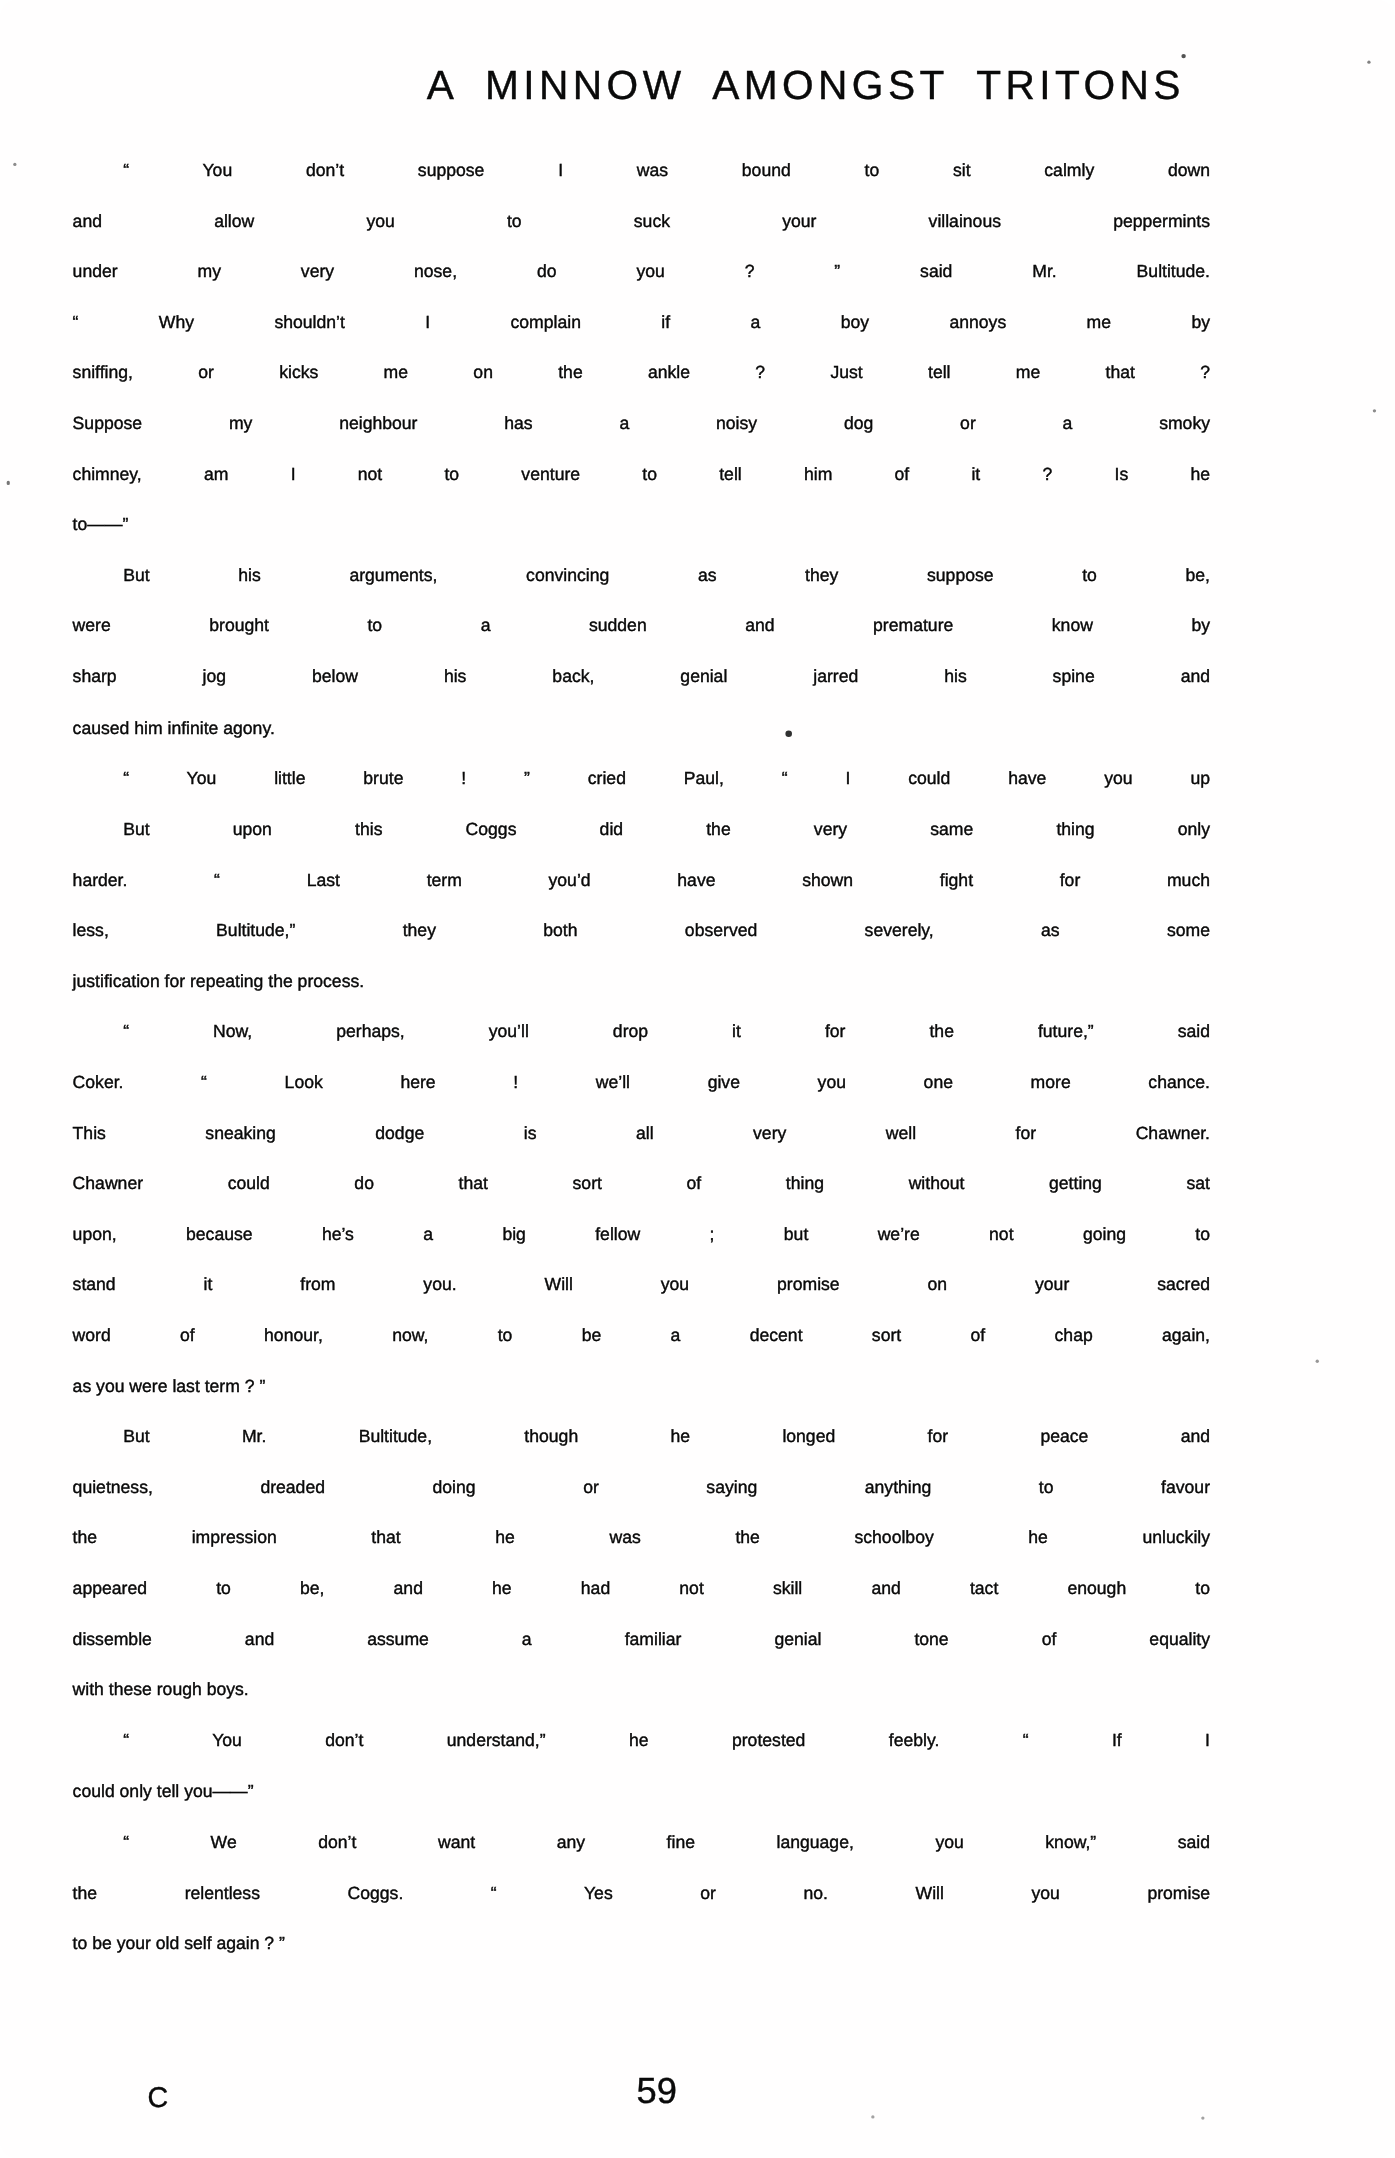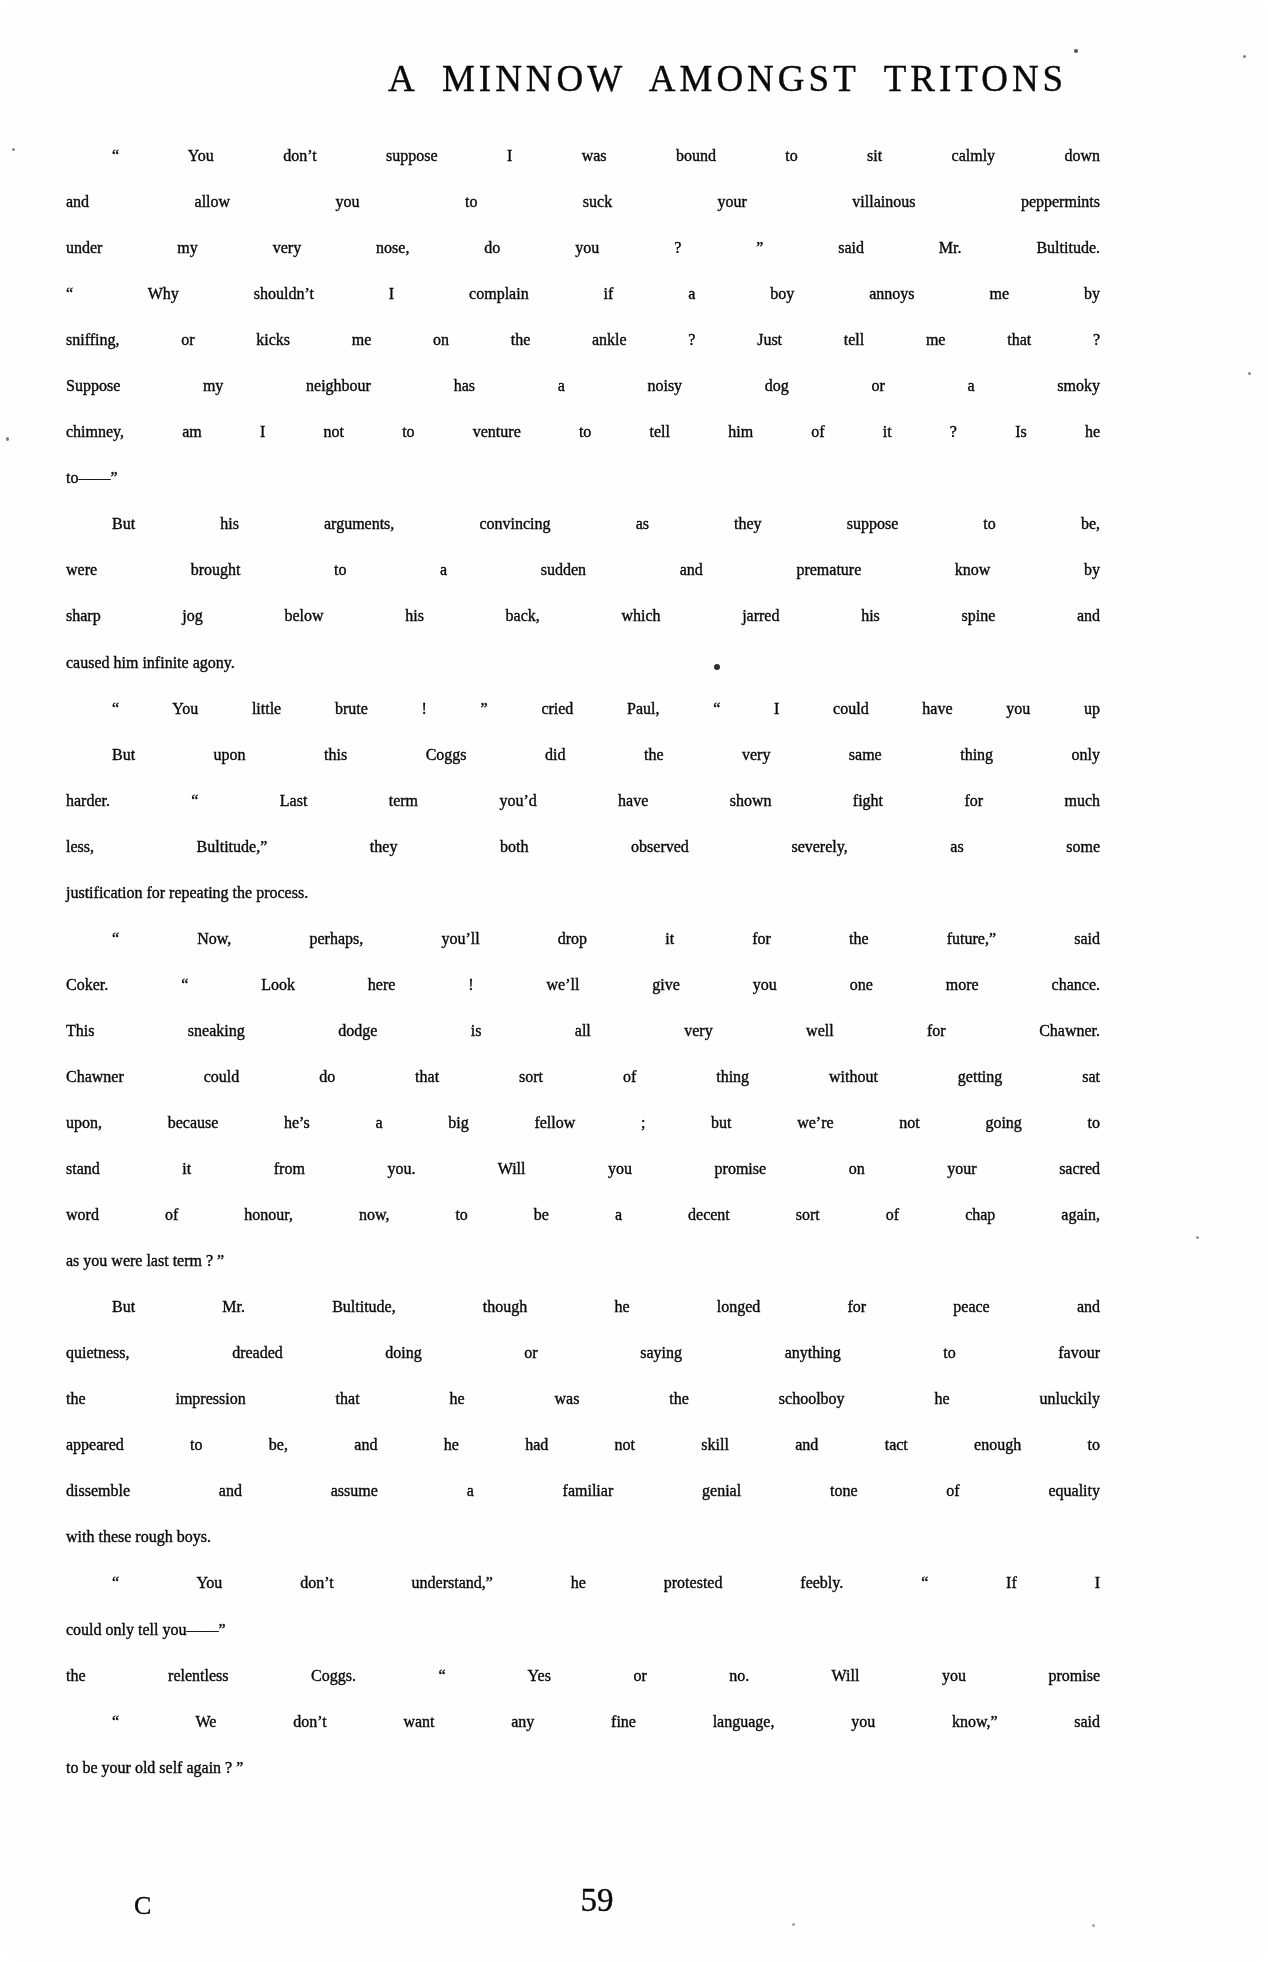--- a/index.html
+++ b/index.html
@@ -2,21 +2,21 @@
 <html><head>
 <meta charset="utf-8">
 <style>
   html, body { margin: 0; padding: 0; background: #ffffff; }
   .page {
     position: relative;
     width: 1268px;
     height: 1962px;
     background: #fffefe;
     overflow: hidden;
-    font-family: Liberation Serif, serif;
+    font-family: Liberation Sans, sans-serif;
     color: #0a0a0a;
     -webkit-text-stroke: 0.35px #000;
     text-rendering: optimizeLegibility;
     border-radius: 15px;
   }
   .running-head {
     position: absolute;
     top: 57px;
     left: 388px;
     font-size: 37px;
@@ -80,21 +80,21 @@
       <div class="line indent">“ You don’t suppose I was bound to sit calmly down</div>
       <div class="line">and allow you to suck your villainous peppermints</div>
       <div class="line">under my very nose, do you ? ” said Mr. Bultitude.</div>
       <div class="line">“ Why shouldn’t I complain if a boy annoys me by</div>
       <div class="line">sniffing, or kicks me on the ankle ? Just tell me that ?</div>
       <div class="line">Suppose my neighbour has a noisy dog or a smoky</div>
       <div class="line">chimney, am I not to venture to tell him of it ? Is he</div>
       <div class="line last">to——”</div>
       <div class="line indent">But his arguments, convincing as they suppose to be,</div>
       <div class="line">were brought to a sudden and premature know by</div>
-      <div class="line">sharp jog below his back, which jarred his spine and</div>
+      <div class="line">sharp jog below his back, genial jarred his spine and</div>
       <div class="line last">caused him infinite agony.</div>
       <div class="line indent">“ You little brute ! ” cried Paul, “ I could have you up</div>
       <div class="line indent">But upon this Coggs did the very same thing only</div>
       <div class="line">harder. “ Last term you’d have shown fight for much</div>
       <div class="line">less, Bultitude,” they both observed severely, as some</div>
       <div class="line last">justification for repeating the process.</div>
       <div class="line indent">“ Now, perhaps, you’ll drop it for the future,” said</div>
       <div class="line">Coker. “ Look here ! we’ll give you one more chance.</div>
       <div class="line">This sneaking dodge is all very well for Chawner.</div>
       <div class="line">Chawner could do that sort of thing without getting sat</div>
@@ -103,22 +103,22 @@
       <div class="line">word of honour, now, to be a decent sort of chap again,</div>
       <div class="line last">as you were last term ? ”</div>
       <div class="line indent">But Mr. Bultitude, though he longed for peace and</div>
       <div class="line">quietness, dreaded doing or saying anything to favour</div>
       <div class="line">the impression that he was the schoolboy he unluckily</div>
       <div class="line">appeared to be, and he had not skill and tact enough to</div>
       <div class="line">dissemble and assume a familiar genial tone of equality</div>
       <div class="line last">with these rough boys.</div>
       <div class="line indent">“ You don’t understand,” he protested feebly. “ If I</div>
       <div class="line last">could only tell you——”</div>
+      <div class="line indent">“ We don’t want any fine language, you know,” said</div>
       <div class="line">the relentless Coggs. “ Yes or no. Will you promise</div>
-      <div class="line indent">“ We don’t want any fine language, you know,” said</div>
       <div class="line last">to be your old self again ? ”</div>
     </div>
 
   <div class="signature-mark">C</div>
 
   <div class="page-number">59</div>
 
   <div class="speck s1"></div>
   <div class="speck s2"></div>
   <div class="speck s3"></div>

